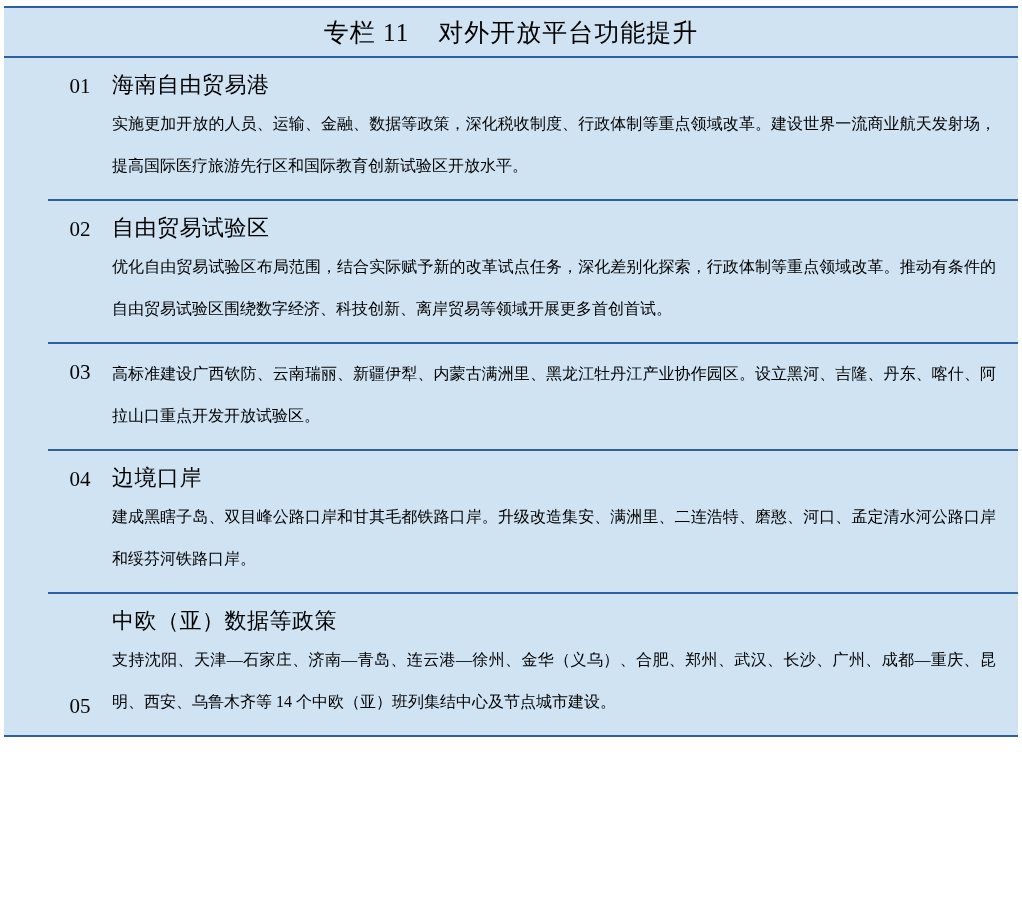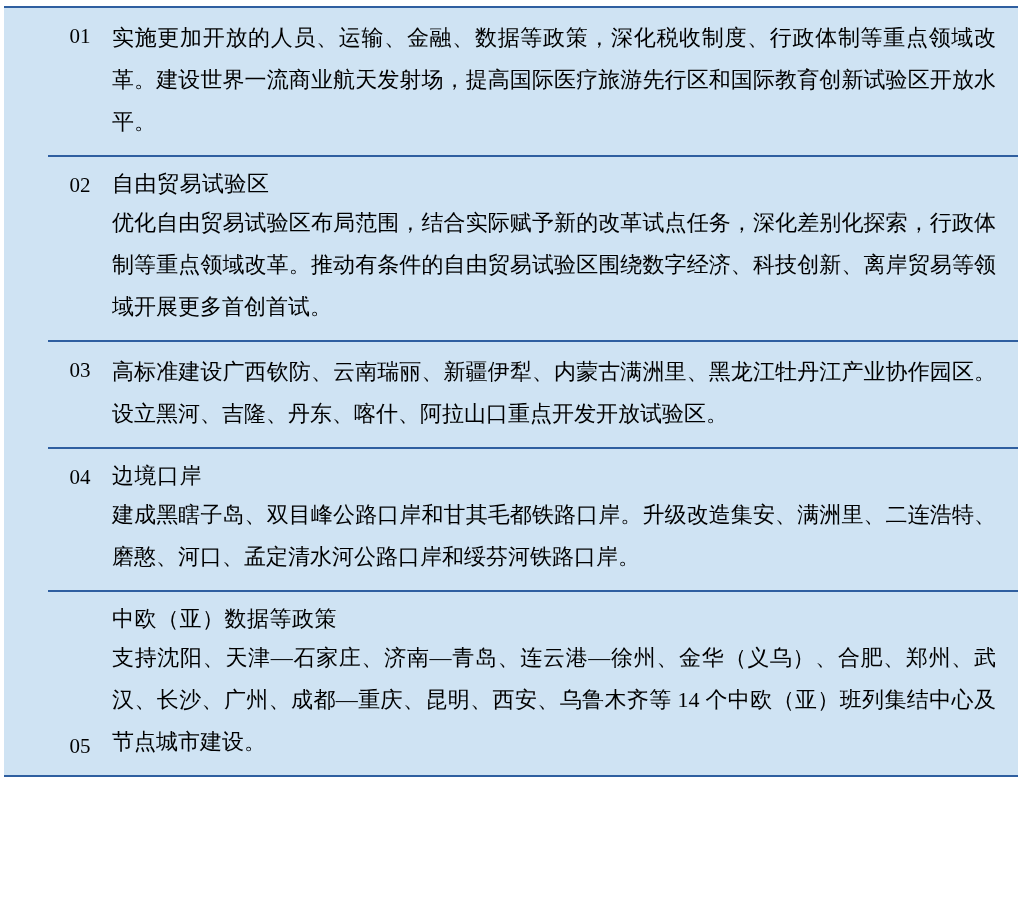--- a/index.html
+++ b/index.html
@@ -61,36 +61,40 @@
   .content {
     flex: 1;
     padding-right: 22px;
   }
   .item-title {
     font-size: 22px;
     line-height: 36px;
     letter-spacing: 0.5px;
   }
   .item-body {
-    font-size: 22px;
+    font-size: 16px;
     line-height: 42px;
     text-align: justify;
     text-justify: inter-ideograph;
     letter-spacing: 0px;
   }
 </style>
 </head>
 <body>
 
 <div class="box">
 
+  <div class="title-bar">
+    <div class="title-text">专栏 11    对外开放平台功能提升</div>
+  </div>
 
   <div class="row">
     <div class="num">01</div>
     <div class="content">
+      <div class="item-title">海南自由贸易港</div>
       <div class="item-body">实施更加开放的人员、运输、金融、数据等政策，深化税收制度、行政体制等重点领域改革。建设世界一流商业航天发射场，提高国际医疗旅游先行区和国际教育创新试验区开放水平。</div>
     </div>
   </div>
 
   <div class="row">
     <div class="num">02</div>
     <div class="content">
       <div class="item-title">自由贸易试验区</div>
       <div class="item-body">优化自由贸易试验区布局范围，结合实际赋予新的改革试点任务，深化差别化探索，行政体制等重点领域改革。推动有条件的自由贸易试验区围绕数字经济、科技创新、离岸贸易等领域开展更多首创首试。</div>
     </div>

